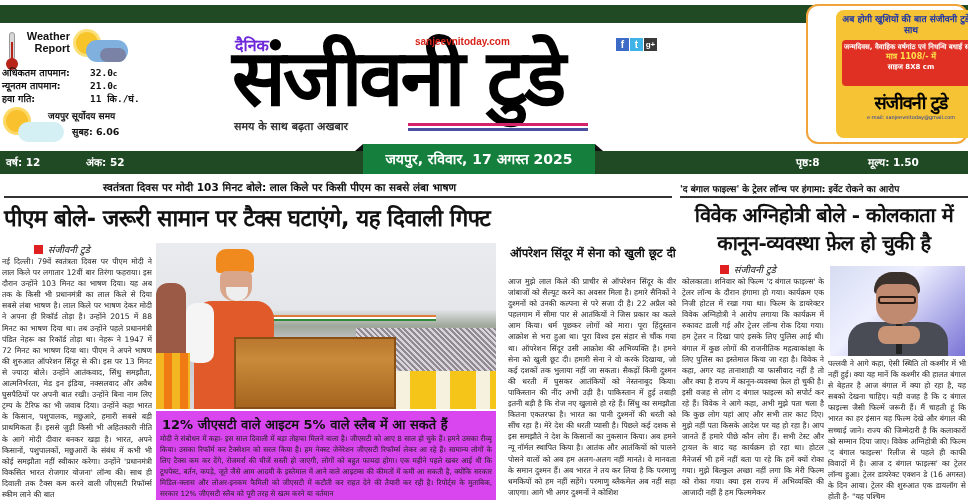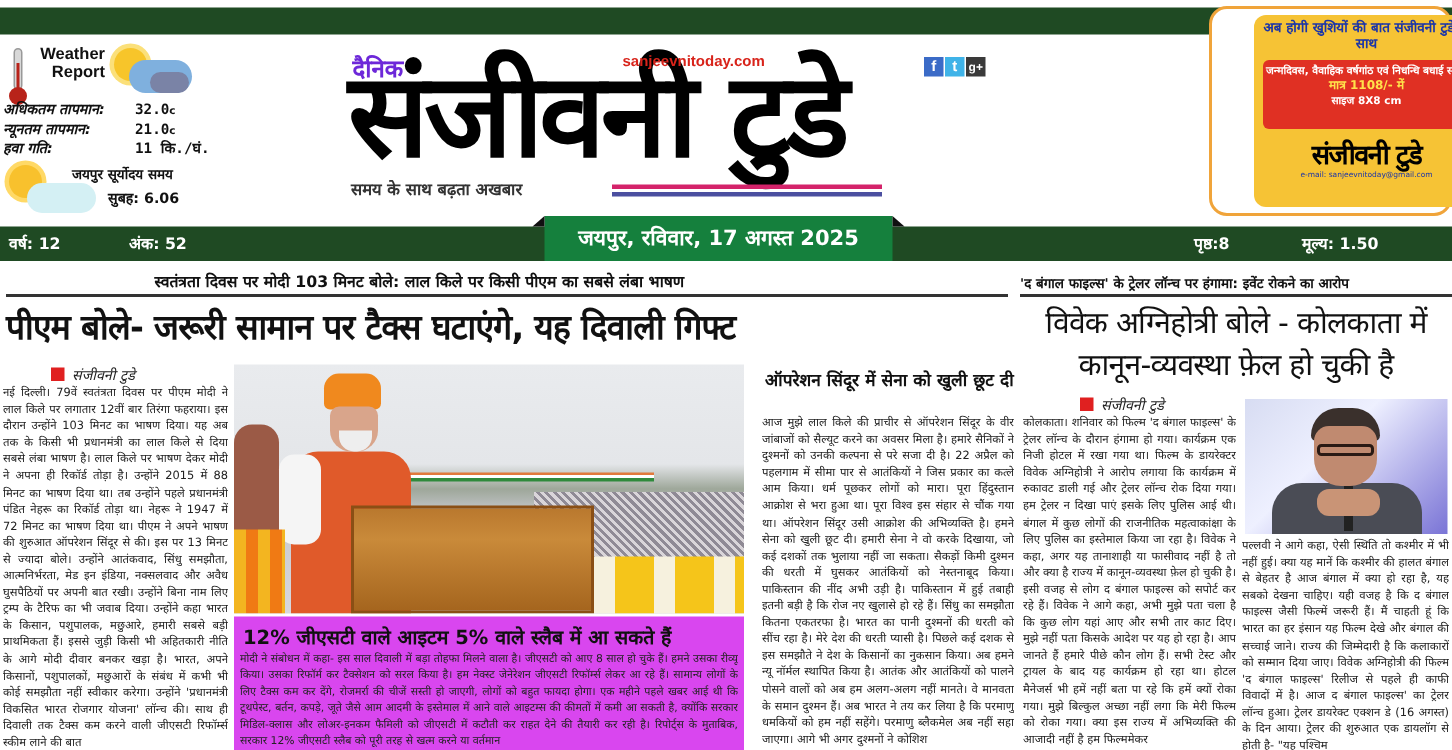--- a/index.html
+++ b/index.html
@@ -14,21 +14,21 @@
   .thermo { position: absolute; left: 6px; top: 8px; width: 12px; height: 38px; }
   .thermo .tube { position: absolute; left: 3px; top: 0; width: 6px; height: 28px; background: #d8d8d8; border-radius: 3px; border: 1px solid #999; }
   .thermo .fill { position: absolute; left: 5px; top: 10px; width: 2px; height: 20px; background: #b8231a; }
   .thermo .bulb { position: absolute; left: 0; top: 26px; width: 12px; height: 12px; background: #b8231a; border-radius: 50%; }
   .weather-title { position: absolute; left: 24px; top: 6px; font-family: "Liberation Sans", sans-serif; font-weight: bold; font-size: 11px; line-height: 12px; text-align: right; width: 46px; }
   .sun-cloud { position: absolute; left: 72px; top: 4px; width: 60px; height: 40px; }
   .sun-cloud .sun { position: absolute; left: 4px; top: 4px; width: 22px; height: 22px; border-radius: 50%; background: #f7c52a; box-shadow: 0 0 0 3px #fbe07a; }
   .sun-cloud .cloud { position: absolute; left: 14px; top: 12px; width: 42px; height: 22px; background: #7fb0de; border-radius: 14px; }
   .sun-cloud .cloud2 { position: absolute; left: 28px; top: 20px; width: 26px; height: 14px; background: #7a83a6; border-radius: 10px; }
   .wrow { position: absolute; left: 2px; font-size: 9.5px; font-weight: bold; white-space: nowrap; }
-  .wrow .lbl { display: inline-block; width: 88px; font-style: italic; }
+  .wrow .lbl { display: inline-block; width: 88px; }
   .wrow .val { display: inline-block; font-family: "DejaVu Sans Mono", monospace; }
   .wrow .unit { font-size: 7px; }
   .sunrise-icon { position: absolute; left: 2px; top: 84px; width: 40px; height: 34px; }
   .sunrise-icon .s { position: absolute; left: 4px; top: 2px; width: 22px; height: 22px; background: #f8c12d; border-radius: 50%; box-shadow: 0 0 0 3px #ffd966; }
   .sunrise-icon .c { position: absolute; left: 16px; top: 14px; width: 46px; height: 20px; background: #d4f0f4; border-radius: 12px; }
   .sunrise-title { position: absolute; left: 48px; top: 85px; font-size: 9px; font-weight: bold; }
   .sunrise-val { position: absolute; left: 72px; top: 101px; font-size: 9.5px; font-weight: bold; }
 
   
   .masthead { position: absolute; left: 232px; top: 26px; width: 575px; height: 112px; }
@@ -64,21 +64,21 @@
   .dateblock:before { content: ""; position: absolute; left: -8px; top: 0; border-right: 8px solid #111; border-top: 7px solid transparent; }
   .dateblock:after { content: ""; position: absolute; right: -8px; top: 0; border-left: 8px solid #111; border-top: 7px solid transparent; }
 
   
   .kicker-left { position: absolute; left: 103px; top: 180px; font-size: 10.5px; font-weight: bold; white-space: nowrap; }
   .kicker-right { position: absolute; left: 680px; top: 182px; font-size: 9px; font-weight: bold; white-space: nowrap; }
   .rule { position: absolute; top: 196px; height: 2px; background: #333; }
 
   
   .main-head { position: absolute; left: 4px; top: 201px; font-size: 23px; font-weight: bold; letter-spacing: -0.5px; white-space: nowrap; transform: scaleX(0.97); transform-origin: left; }
-  .right-head { position: absolute; left: 680px; top: 201px; width: 288px; font-size: 20px; font-weight: normal; line-height: 28px; text-align: center; letter-spacing: -0.5px; }
+  .right-head { position: absolute; left: 680px; top: 201px; width: 288px; font-size: 20px; font-weight: bold; line-height: 28px; text-align: center; letter-spacing: -0.5px; }
 
   
   .byline { position: absolute; font-size: 9.5px; font-style: italic; color: #222; white-space: nowrap; }
   .byline .sq { display: inline-block; width: 9px; height: 9px; background: #e02020; margin-right: 5px; vertical-align: -1px; }
 
   
   .col { position: absolute; font-size: 7.6px; line-height: 11.1px; text-align: justify; color: #222; overflow: hidden; }
 
   
   .photo { position: absolute; left: 156px; top: 243px; width: 340px; height: 166px; overflow: hidden; background: linear-gradient(180deg, #e9ebee 0%, #e4e6e9 40%, #9ea79a 50%, #c8c9cf 60%, #d8d8de 100%); }

